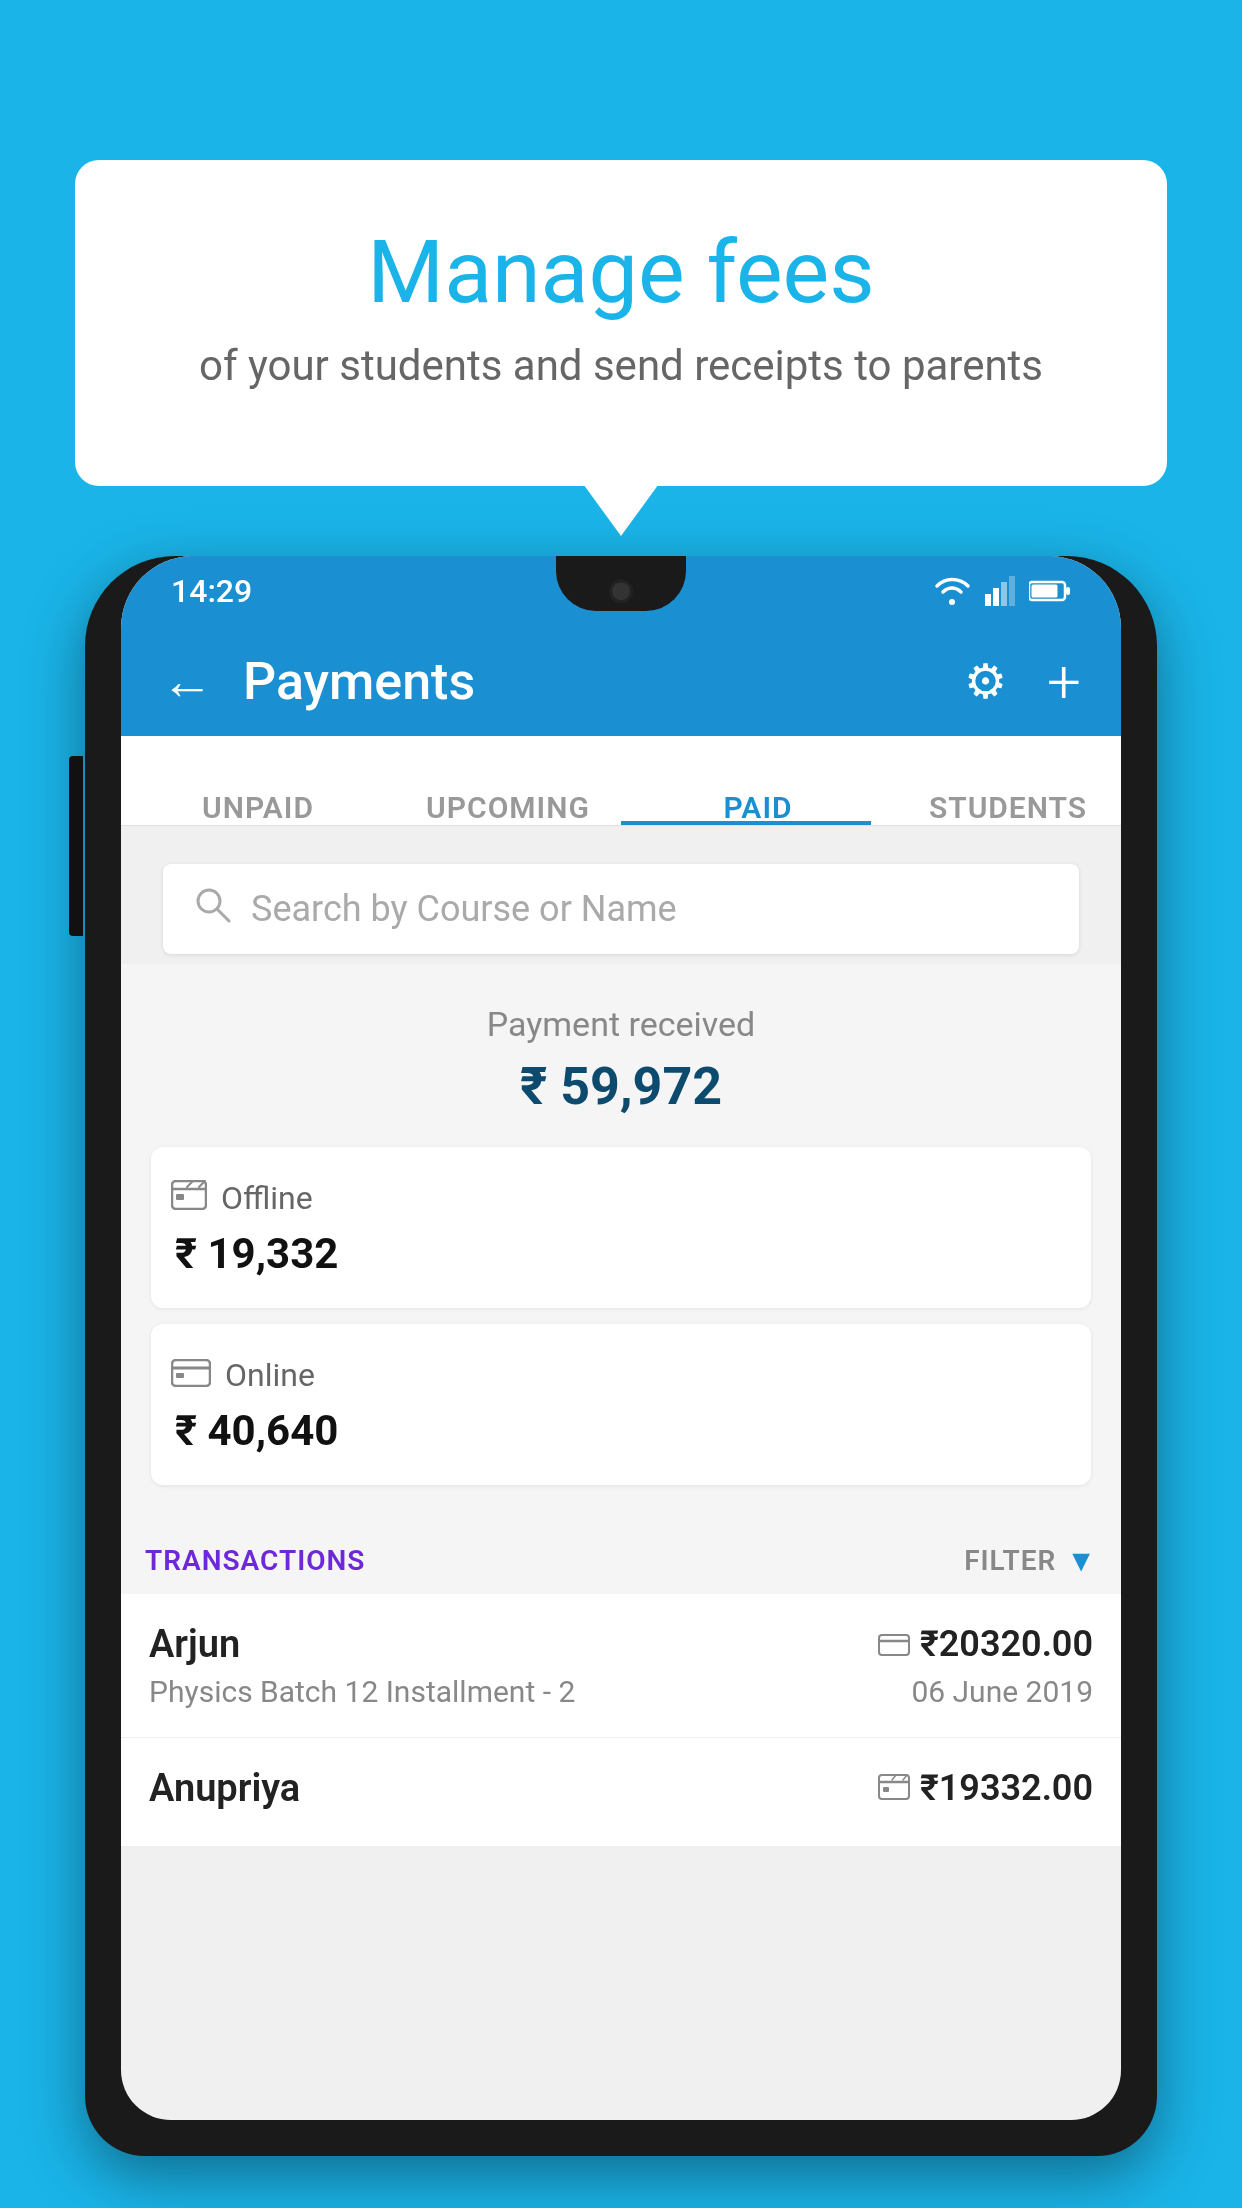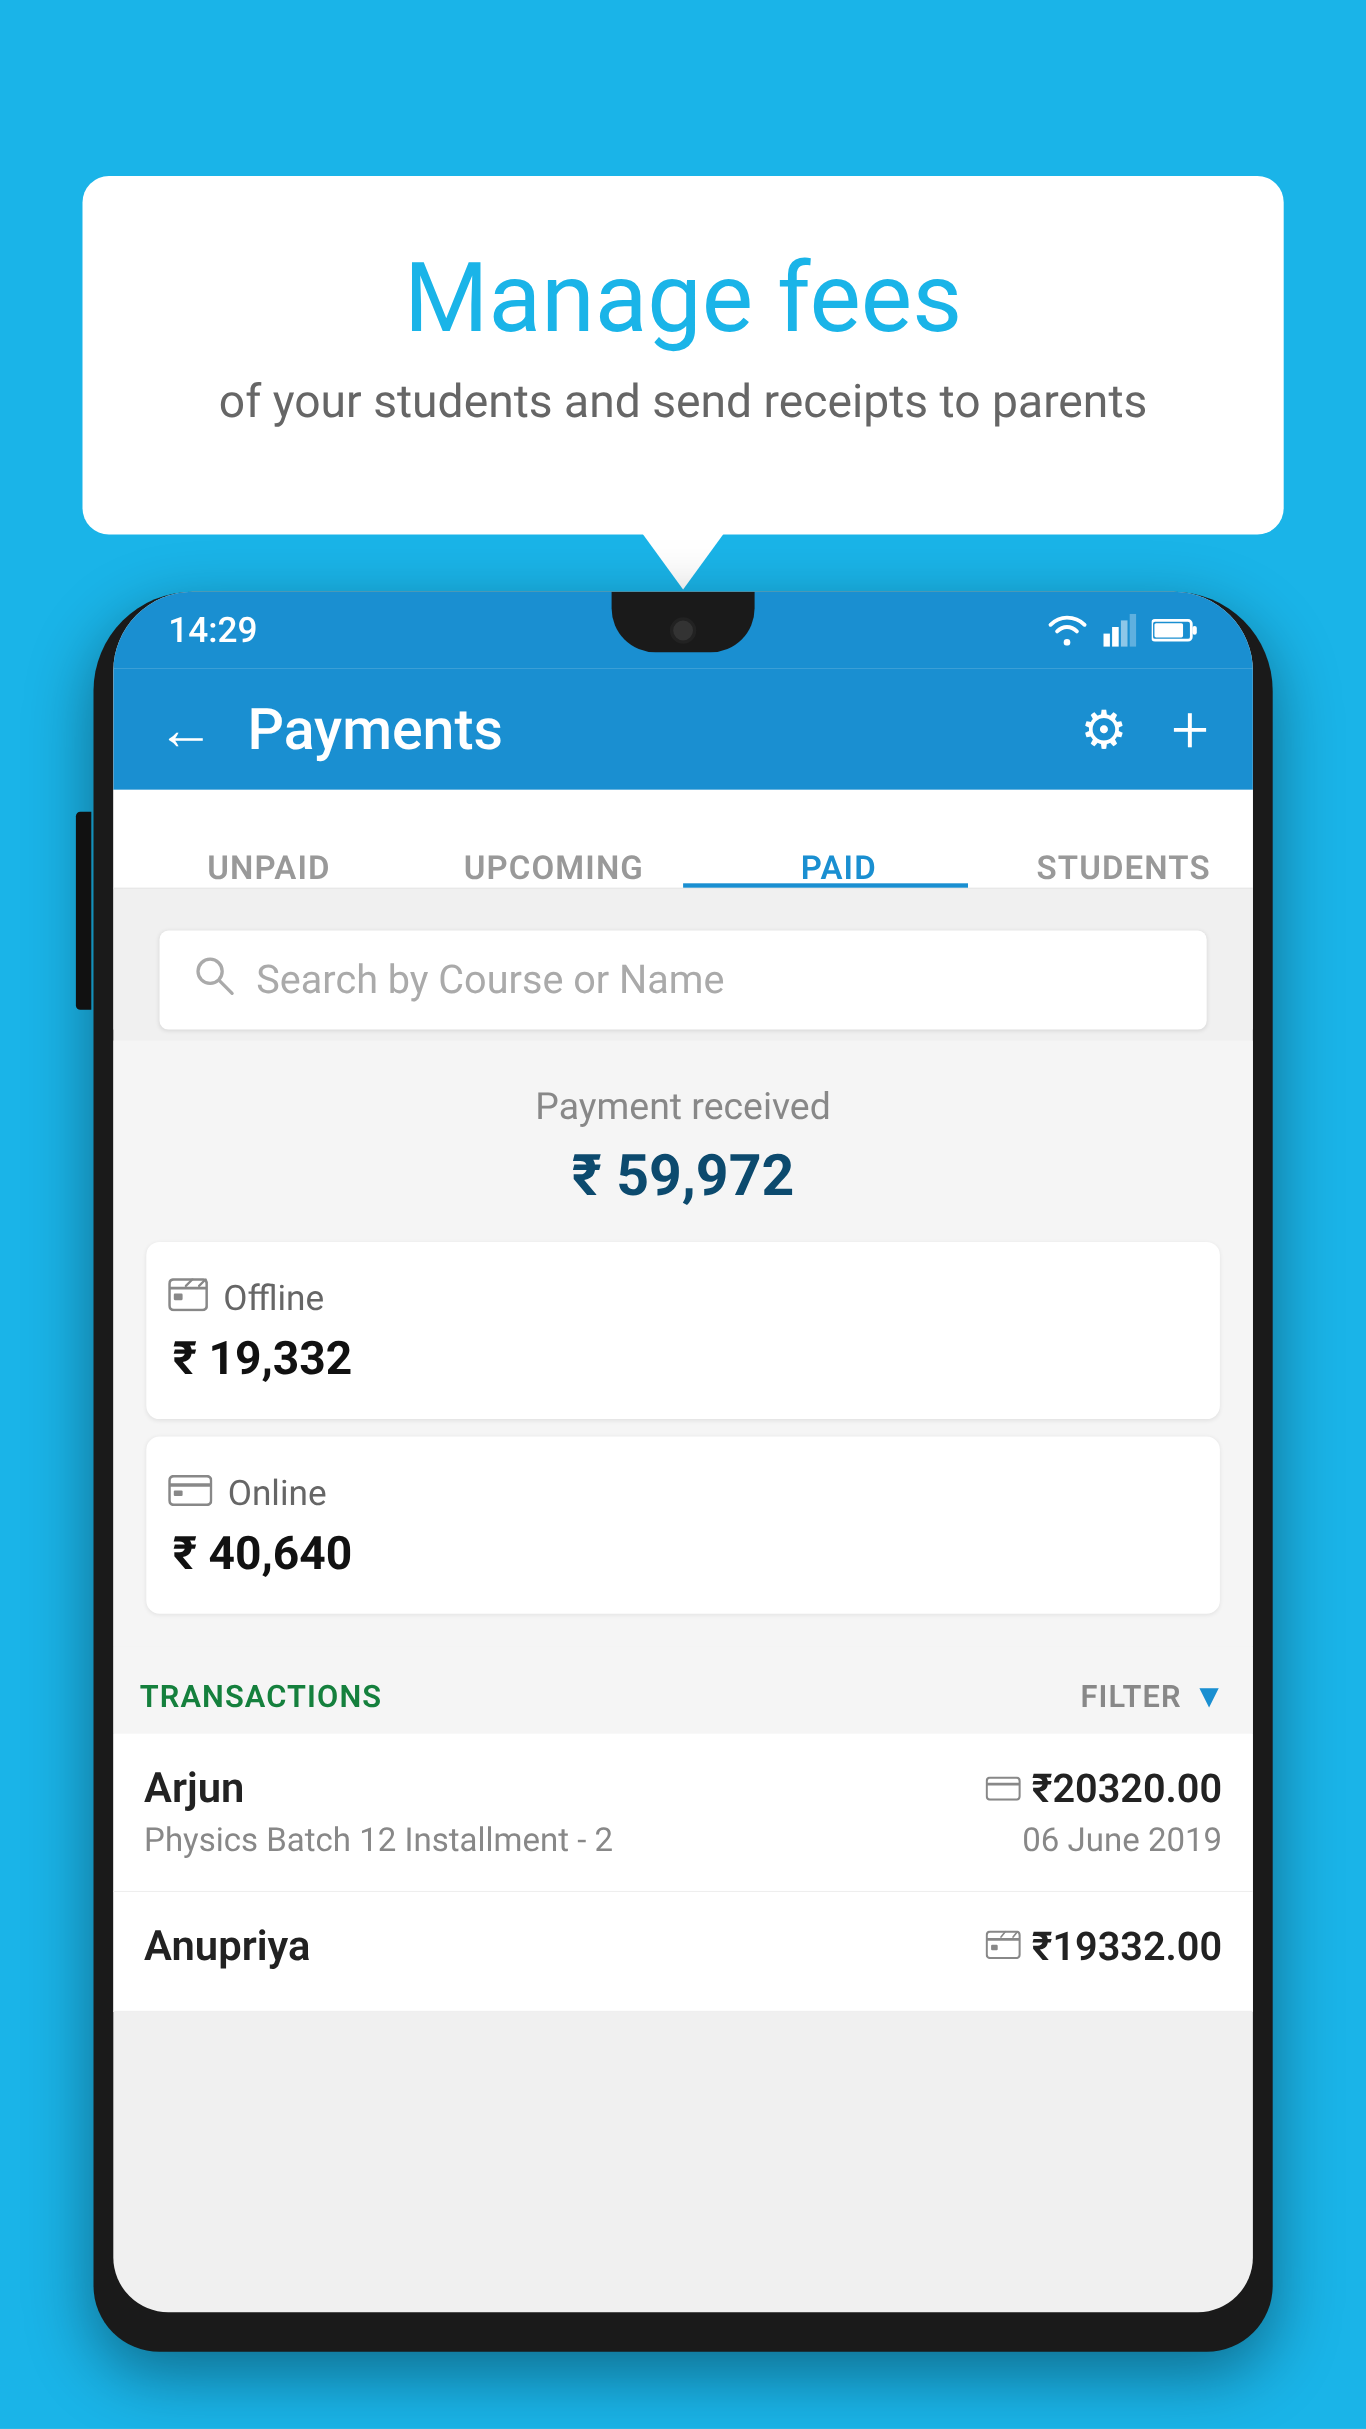--- a/index.html
+++ b/index.html
@@ -83,21 +83,21 @@
       width: 14px;
       height: 180px;
       background: #111;
       border-radius: 4px 0 0 4px;
     }
 
     .phone-screen {
       background: #f0f0f0;
       border-radius: 72px 72px 50px 50px;
       overflow: hidden;
-      margin: 18px;
+      margin: 36px;
       height: calc(100% - 36px);
       position: relative;
     }
 
     
     .status-bar {
       background: #1a8fd1;
       height: 70px;
       display: flex;
       align-items: center;
@@ -299,21 +299,21 @@
       display: flex;
       justify-content: space-between;
       align-items: center;
       padding: 28px 24px 16px;
       background: #f5f5f5;
     }
 
     .transactions-label {
       font-size: 28px;
       font-weight: 600;
-      color: #15803d;
+      color: #6d28d9;
       letter-spacing: 1px;
     }
 
     .filter-btn {
       display: flex;
       align-items: center;
       gap: 10px;
       color: #888;
       font-size: 28px;
       font-weight: 600;

